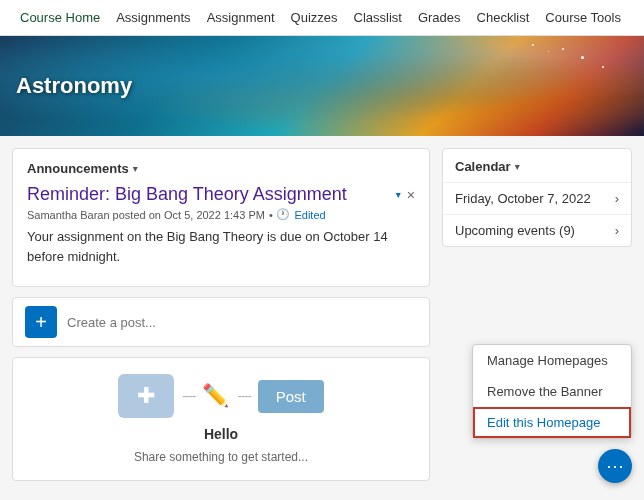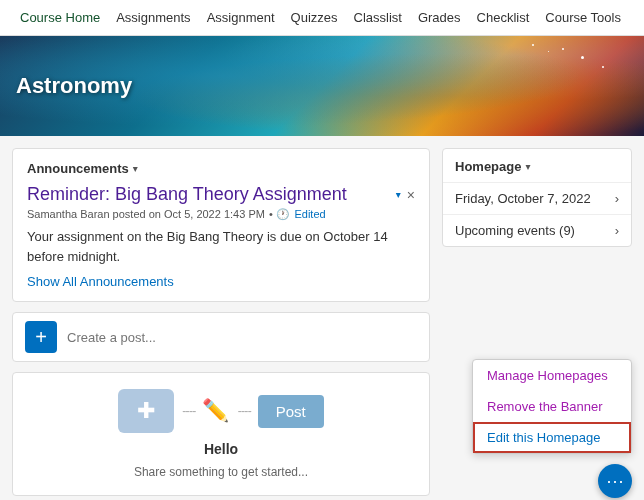--- a/index.html
+++ b/index.html
@@ -109,20 +109,21 @@
       cursor: pointer;
     }
     .announcement-title-chevron { font-size: 10px; color: #006fbf; margin-left: 4px; }
     .announcement-close { color: #666; font-size: 14px; cursor: pointer; line-height: 1; }
 
     .announcement-meta {
       font-size: 11px;
       color: #555;
       margin: 3px 0 6px;
       display: flex;
+      align-items: center;
       gap: 4px;
     }
     .announcement-meta .edited { color: #006fbf; }
     .clock-icon { font-size: 11px; }
     .announcement-body {
       font-size: 13px;
       color: #333;
       line-height: 1.5;
       margin-bottom: 8px;
     }
@@ -268,21 +269,21 @@
       background: #fff;
       border: 1px solid #ccc;
       border-radius: 4px;
       box-shadow: 0 2px 8px rgba(0,0,0,0.18);
       z-index: 100;
       min-width: 160px;
     }
     .dropdown-item {
       padding: 8px 14px;
       font-size: 13px;
-      color: #a21caf;
+      color: #404040;
       cursor: pointer;
       white-space: nowrap;
     }
     .dropdown-item.highlighted {
       border: 2px solid #c0392b;
       color: #006fbf;
       font-weight: 500;
       padding: 6px 12px;
     }
 
@@ -357,21 +358,20 @@
           <span class="announcement-close">×</span>
         </span>
       </div>
       <div class="announcement-meta">
         <span>Samantha Baran posted on Oct 5, 2022 1:43 PM</span>
         <span>•</span>
         <span class="clock-icon">🕐</span>
         <span class="edited">Edited</span>
       </div>
       <p class="announcement-body">Your assignment on the Big Bang Theory is due on October 14 before midnight.</p>
-      <a class="show-all-link">Show All Announcements</a>
     </div>
 
     <div class="create-post-bar">
       <div class="create-post-btn">
         <span>+</span>
       </div>
       <input class="create-post-input" type="text" placeholder="Create a post..." style="">
     </div>
 
     <div class="hello-area">
@@ -384,21 +384,21 @@
       </div>
       <span class="hello-text">Hello</span>
       <span class="hello-subtext">Share something to get started...</span>
     </div>
 
   </div>
 
   <div id="right-col">
     <div class="calendar-card">
       <div class="calendar-header">
-        <span class="calendar-title">Homepage</span>
+        <span class="calendar-title">Calendar</span>
         <span class="calendar-chevron">▾</span>
       </div>
       <div class="calendar-row">
         <span class="calendar-row-label">Friday, October 7, 2022</span>
         <span class="calendar-arrow">›</span>
       </div>
       <div class="calendar-row">
         <span class="calendar-row-label">Upcoming events (9)</span>
         <span class="calendar-arrow">›</span>
       </div>

